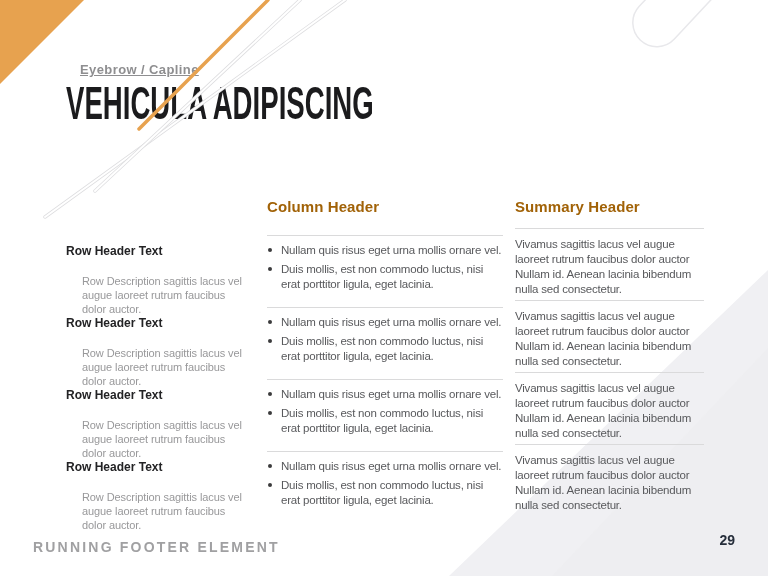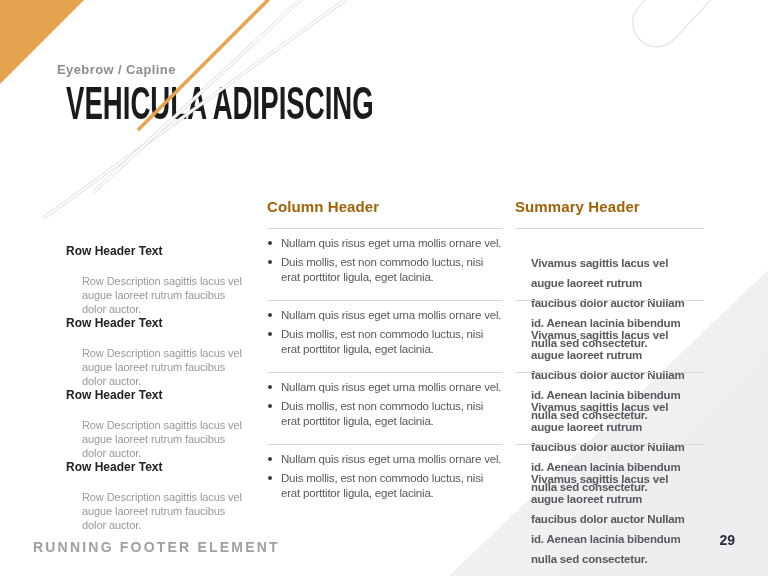--- a/index.html
+++ b/index.html
@@ -10,56 +10,56 @@
     -webkit-font-smoothing:antialiased;
   }
   .abs{position:absolute;}
   svg.decor{position:absolute;left:0;top:0;pointer-events:none;}
   #bg-decor{z-index:0;}
   #line-decor{z-index:2;}
   .content{position:relative;z-index:1;}
   .overcontent{position:relative;z-index:3;}
 
   .eyebrow{
-    left:57px;top:62px;
-    font-size:13px;font-weight:bold;color:#8E8E90;letter-spacing:.4px;
+    left:80px;top:62px;
+    font-size:13px;font-weight:bold;color:#8E8E90;letter-spacing:.4px;text-decoration:underline;
   }
   .title{
     left:66px;top:80px;
     font-size:46px;font-weight:bold;color:#1B1B1D;
     letter-spacing:0px;white-space:nowrap;
     transform:scaleX(.60);transform-origin:left top;
     line-height:1.0;
   }
 
   .col-header{
     top:198px;font-size:15px;font-weight:bold;color:#a16207;letter-spacing:.1px;
   }
   #column-header{left:267px;}
   #summary-header{left:515px;}
 
   .row{position:absolute;height:72px;}
   .cell-left{left:66px;width:192px;padding-top:16px;box-sizing:border-box;}
-  .cell-mid{left:267px;width:236px;border-top:1px solid #DADADB;padding-top:7px;box-sizing:border-box;}
+  .cell-mid{left:267px;width:236px;border-top:1px solid #DADADB;padding-top:7px;box-sizing:border-box;margin-top:7px;}
   .cell-right{left:515px;width:189px;border-top:1px solid #DADADB;padding-top:8px;box-sizing:border-box;}
 
   .row-header{font-size:12px;font-weight:bold;color:#232325;margin:0 0 4px 0;}
   .row-desc{font-size:11px;line-height:14px;color:#98989A;margin:16px;letter-spacing:-0.1px;}
 
   ul.bullets{list-style:none;margin:0;padding:0;}
   ul.bullets li{
     position:relative;padding-left:14px;margin-bottom:4px;
     font-size:11.5px;line-height:15px;color:#58595C;letter-spacing:-0.2px;
   }
   .dot{
     position:absolute;left:1px;top:5px;width:4px;height:4px;border-radius:50%;
     background:#3B3B3D;
   }
   .summary-text{
-    font-size:11.5px;line-height:20px;color:#58595C;letter-spacing:-0.2px;margin:16px;font-weight:bold;
+    font-size:11.5px;line-height:15px;color:#58595C;letter-spacing:-0.2px;margin:0;
   }
 
   .running-footer{
     left:33px;top:539px;
     font-size:14px;font-weight:bold;color:#A0A0A2;letter-spacing:2.2px;
   }
   .page-number{
     right:33px;top:532px;
     font-size:14px;font-weight:bold;color:#252D3A;
   }

